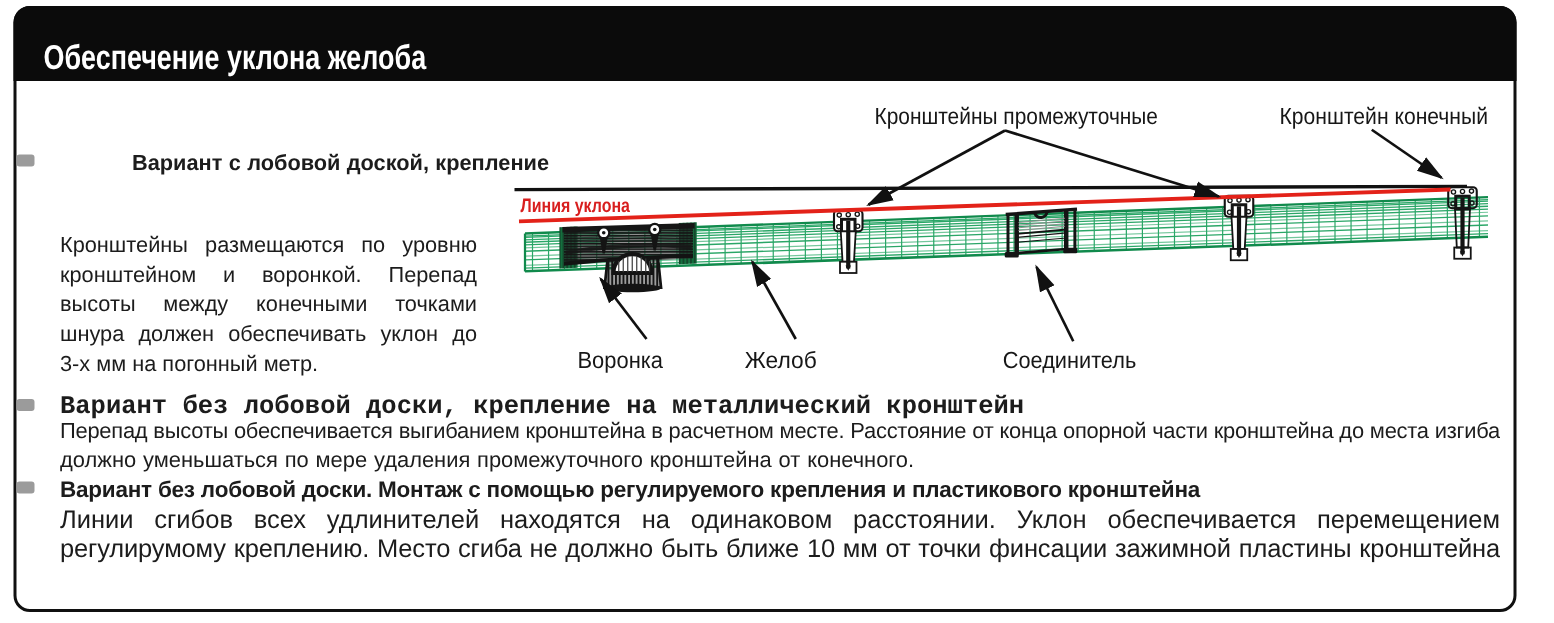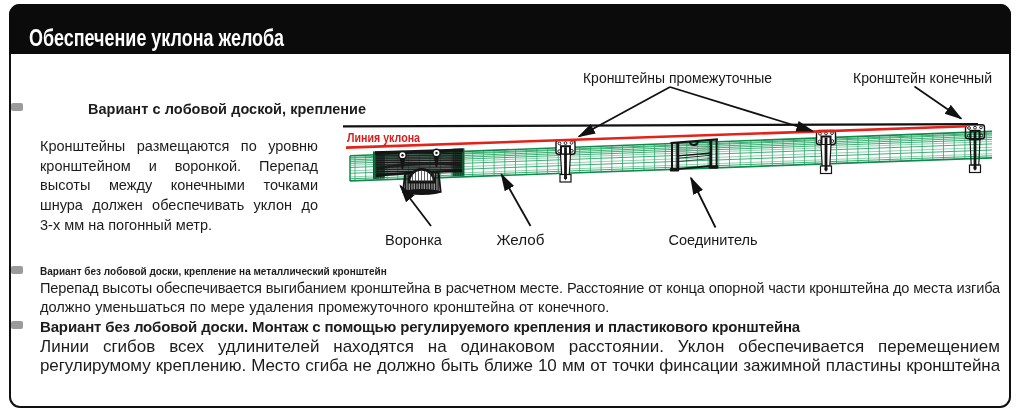--- a/index.html
+++ b/index.html
@@ -19,31 +19,31 @@
 <div class="abs" style="left:9px;top:4px;width:1002px;height:50px;background:#0b0b0b;border-radius:11px 11px 0 0;"></div>
 
 <div class="abs" style="left:29px;top:26.5px;width:400px;white-space:nowrap;color:#fff;font-weight:bold;font-size:23px;line-height:23px;transform:scaleX(0.78);transform-origin:0 50%;">Обеспечение уклона желоба</div>
 
 <div class="abs" style="left:11px;top:103px;width:12px;height:8px;background:#9b9b9b;border-radius:2px;"></div>
 
 <div class="abs txt b" style="left:40px;top:100.2px;width:278px;font-size:14.5px;line-height:19.6px;margin-left:48px;">
 <div class="jline" style="height:19.6px;">Вариант с лобовой доской, крепление</div>
 </div>
 
-<div class="abs txt" style="left:40px;top:137px;width:278px;font-size:14.5px;line-height:19.65px;">
+<div class="abs txt" style="left:40px;top:155px;width:278px;font-size:14.5px;line-height:19.65px;">
 <div class="jline" style="height:19.65px;">Кронштейны размещаются по уровню</div>
 <div class="jline" style="height:19.65px;">кронштейном и воронкой. Перепад</div>
 <div class="jline" style="height:19.65px;">высоты между конечными точками</div>
 <div class="jline" style="height:19.65px;">шнура должен обеспечивать уклон до</div>
 <div>3-х мм на погонный метр.</div>
 </div>
 
 <div class="abs" style="left:11px;top:266px;width:12px;height:8px;background:#9b9b9b;border-radius:2px;"></div>
 
-<div class="abs txt b" style="left:40px;top:261.6px;width:960px;font-size:10px;line-height:19.3px;">Вариант без лобовой доски, крепление на металлический кронштейн</div>
+<div class="abs txt b" style="left:40px;top:261.6px;width:960px;font-size:17px;line-height:19.3px;font-family:Liberation Mono, monospace;">Вариант без лобовой доски, крепление на металлический кронштейн</div>
 
 <div class="abs txt" style="left:40px;top:279.0px;width:960px;font-size:14.6px;line-height:19.3px;">
 <div class="jline" style="height:19.3px;letter-spacing:-0.16px;">Перепад высоты обеспечивается выгибанием кронштейна в расчетном месте. Расстояние от конца опорной части кронштейна до места изгиба</div>
 <div style="word-spacing:0.5px;">должно уменьшаться по мере удаления промежуточного кронштейна от конечного.</div>
 </div>
 
 <div class="abs" style="left:11px;top:321px;width:12px;height:8px;background:#9b9b9b;border-radius:2px;"></div>
 
 <div class="abs txt b" style="left:40px;top:317.3px;width:960px;font-size:15px;line-height:19.3px;letter-spacing:-0.15px;">Вариант без лобовой доски. Монтаж с помощью регулируемого крепления и пластикового кронштейна</div>
 

